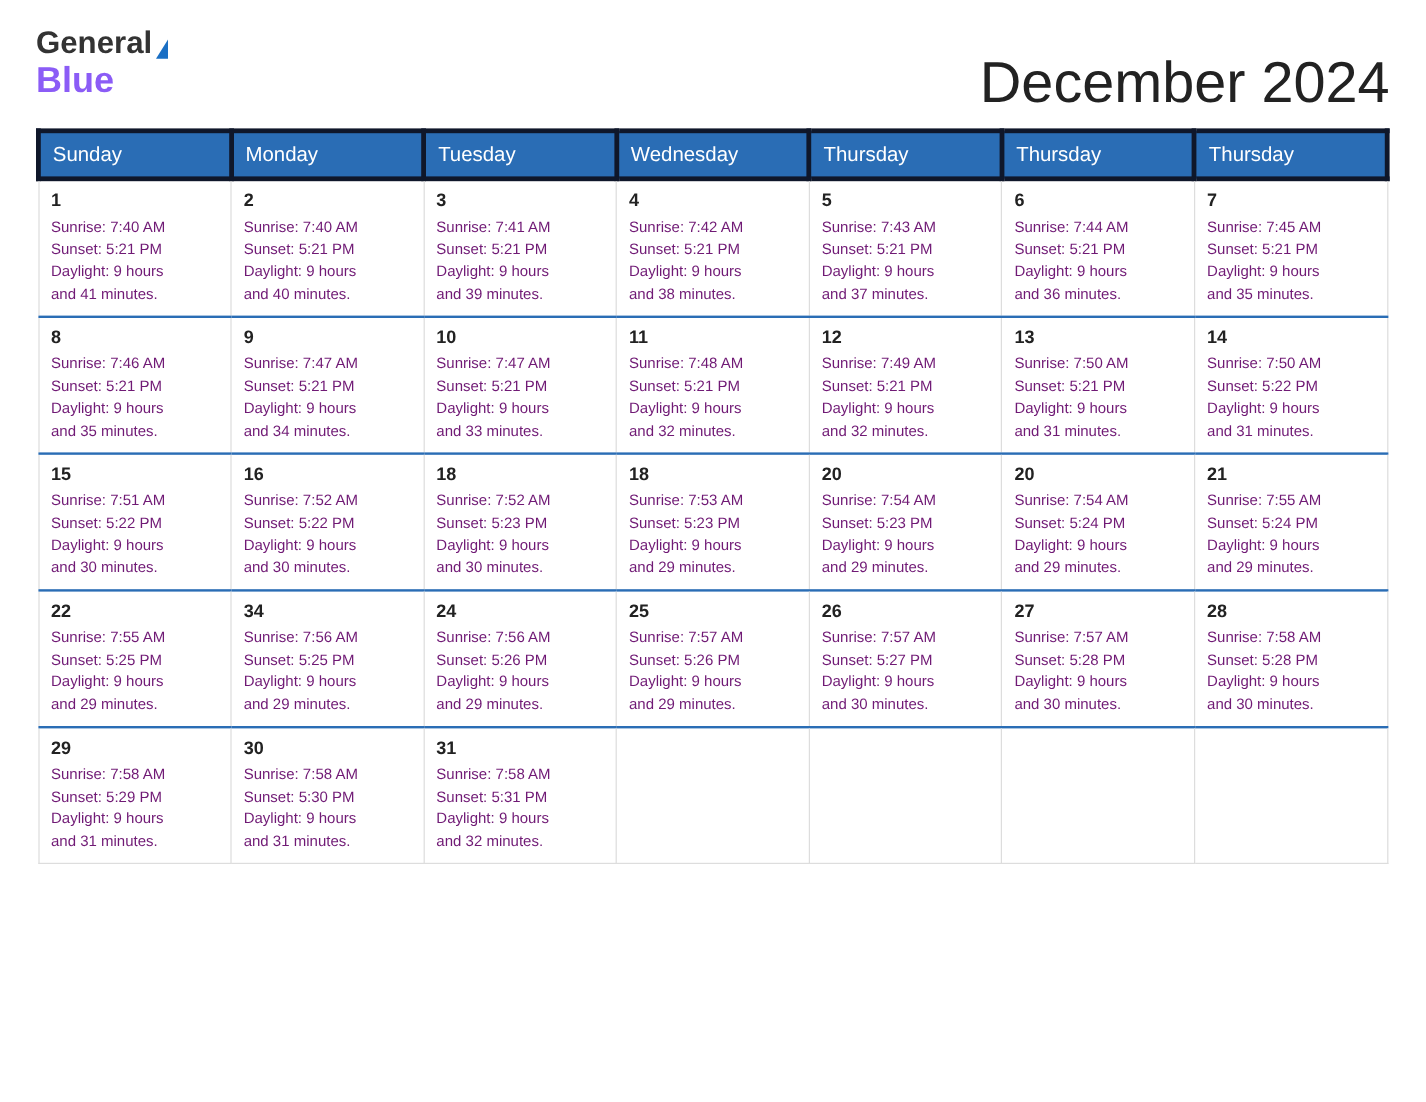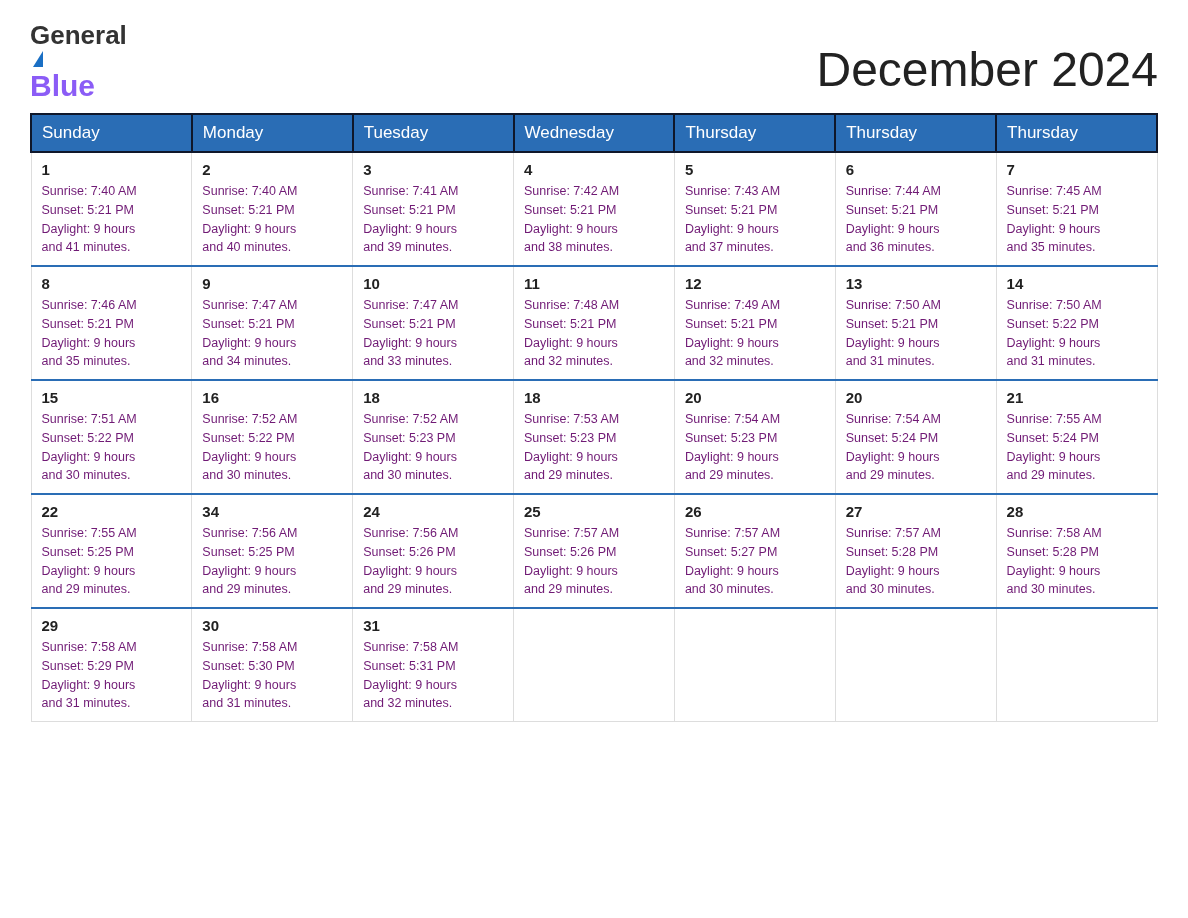--- a/index.html
+++ b/index.html
@@ -41,21 +41,21 @@
       border-collapse: collapse;
       margin-top: 10px;
     }
     .calendar th {
       background: #2a6db5;
       color: #fff;
       padding: 8px 10px;
       text-align: left;
       font-size: 17px;
       font-weight: normal;
-      border: 2px solid #0f172a;
+      border: 4px solid #0f172a;
     }
     .calendar td {
       vertical-align: top;
       padding: 8px 10px;
       border: 1px solid #ccc;
       width: 14.28%;
       font-size: 13px;
       color: #333;
       background: #fff;
     }
@@ -77,23 +77,22 @@
       border-right: 1px solid #ddd;
     }
     .calendar tbody tr:first-child td {
       border-top: 2px solid #2a6db5;
     }
     .empty-cell {
       background: #fff;
     }
     .logo-wrapper {
       display: flex;
-      align-items: flex-start;
+      align-items: flex-end;
       gap: 0px;
-      flex-direction: column;
     }
     .logo-general {
       font-size: 26px;
       font-weight: bold;
       color: #333;
     }
     .logo-blue-text {
       font-size: 30px;
       font-weight: bold;
       color: #8b5cf6;

